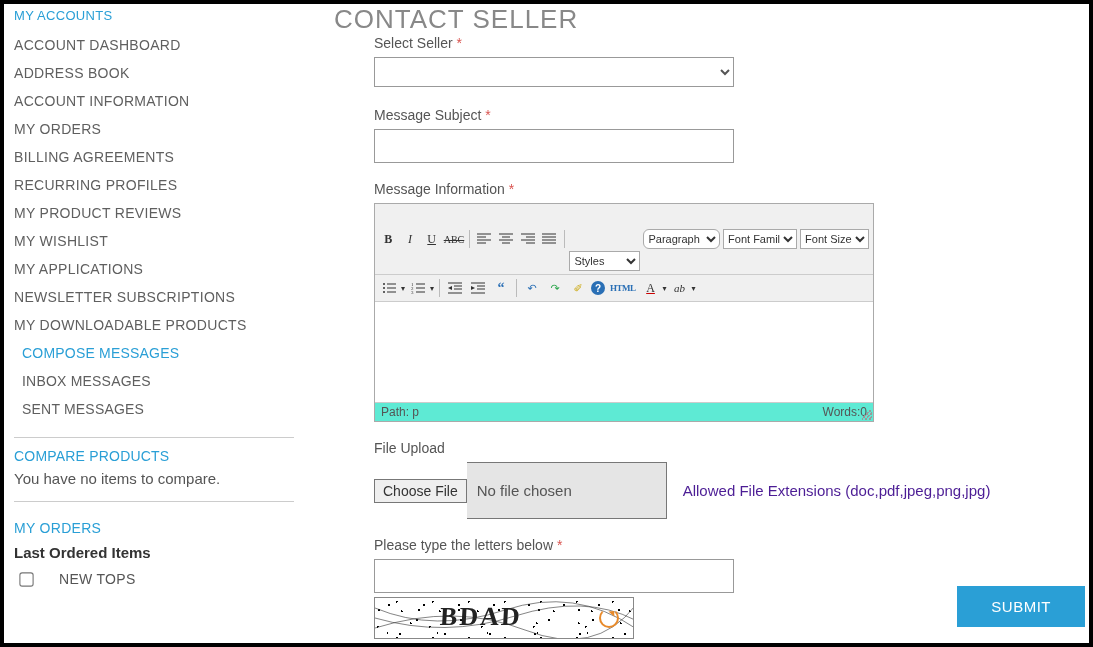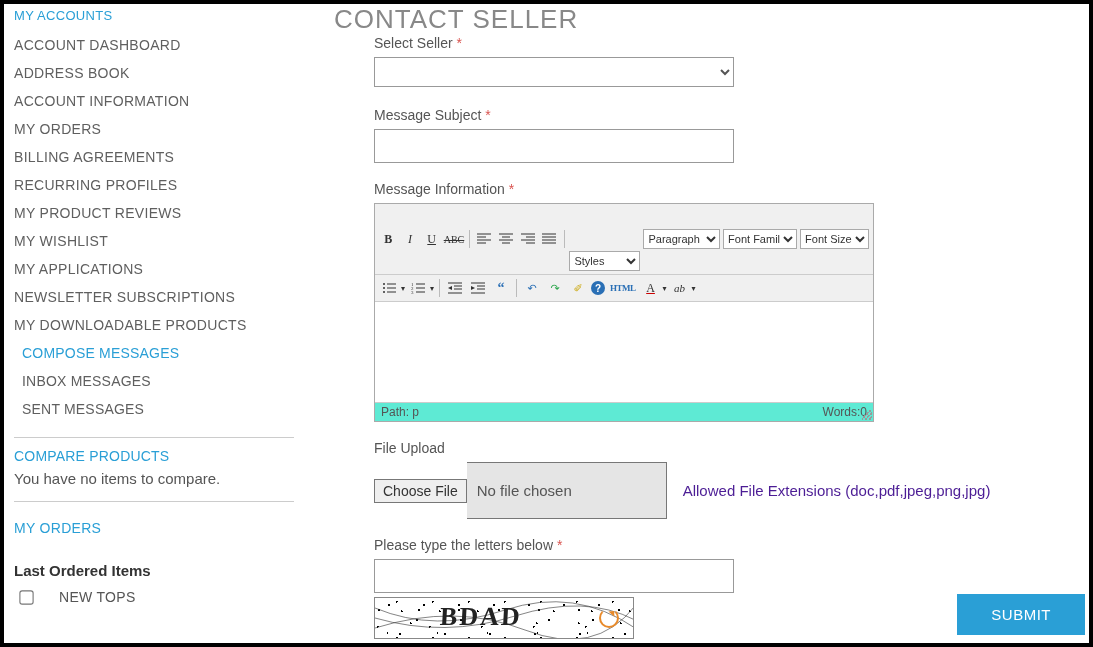--- a/index.html
+++ b/index.html
@@ -64,21 +64,20 @@
     font-size: 14px;
     letter-spacing: .3px;
     padding-bottom: 4px;
     margin-top: 18px;
   }
   .last-ordered {
     font-weight: bold;
     color: #333;
     font-size: 15px;
     padding: 4px 0 10px;
-    margin-top: 18px;
   }
   .order-item { display: flex; align-items: center; gap: 26px; padding-left: 6px; }
   .order-item input { transform: scale(1.1); }
   .order-item span { color: #555; font-size: 14px; letter-spacing: .3px; }
 
   
   .main {
     flex: 1;
     padding: 0 20px 0 30px;
     position: relative;
@@ -139,21 +138,21 @@
     display: inline-block;
   }
   .tsel {
     border: 1px solid #aaa;
     height: 20px;
     font-size: 11px;
     background: #fff;
     color: #333;
   }
   .tsel.styles { width: 76px; margin-top: 44px; }
-  .tsel.para { width: 82px; }
+  .tsel.para { width: 82px; border-radius: 6px; }
   .tsel.ff { width: 74px; }
   .tsel.fs { width: 70px; }
   .editor-body {
     background: #fff;
     height: 100px;
   }
   .editor-status {
     display: flex;
     justify-content: space-between;
     font-size: 12px;
@@ -250,21 +249,21 @@
   .bottom-hr {
     border: none;
     border-top: 1px solid #ccc;
     margin: 22px 0 0 40px;
     width: 660px;
   }
 
   .submit-btn {
     position: absolute;
     right: 4px;
-    bottom: 8px;
+    bottom: 16px;
     background: #2A9FD6;
     color: #fff;
     border: none;
     padding: 12px 34px;
     font-size: 15px;
     letter-spacing: .5px;
     cursor: pointer;
   }
 
   

